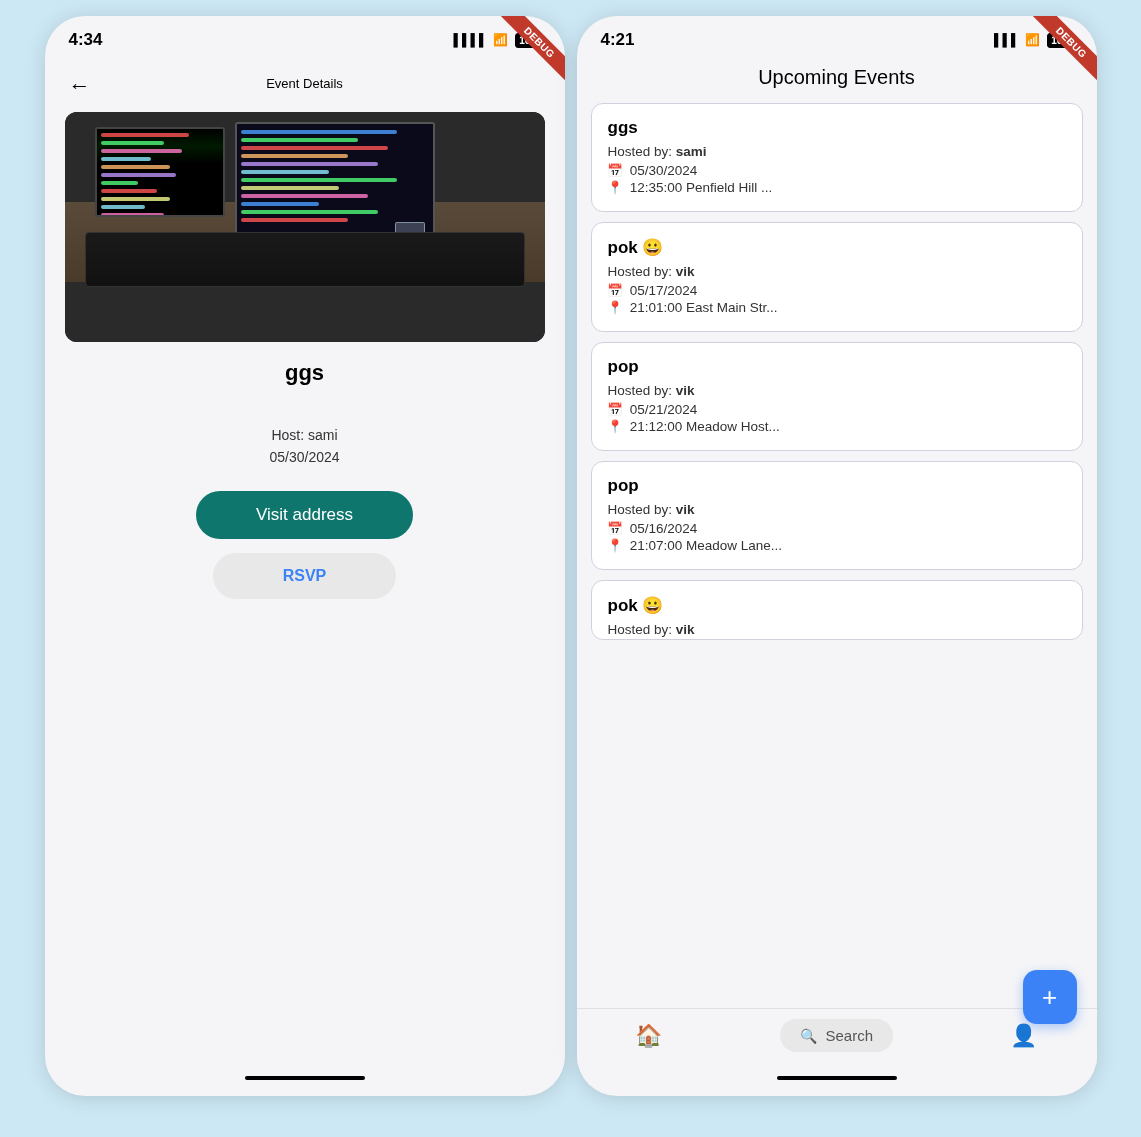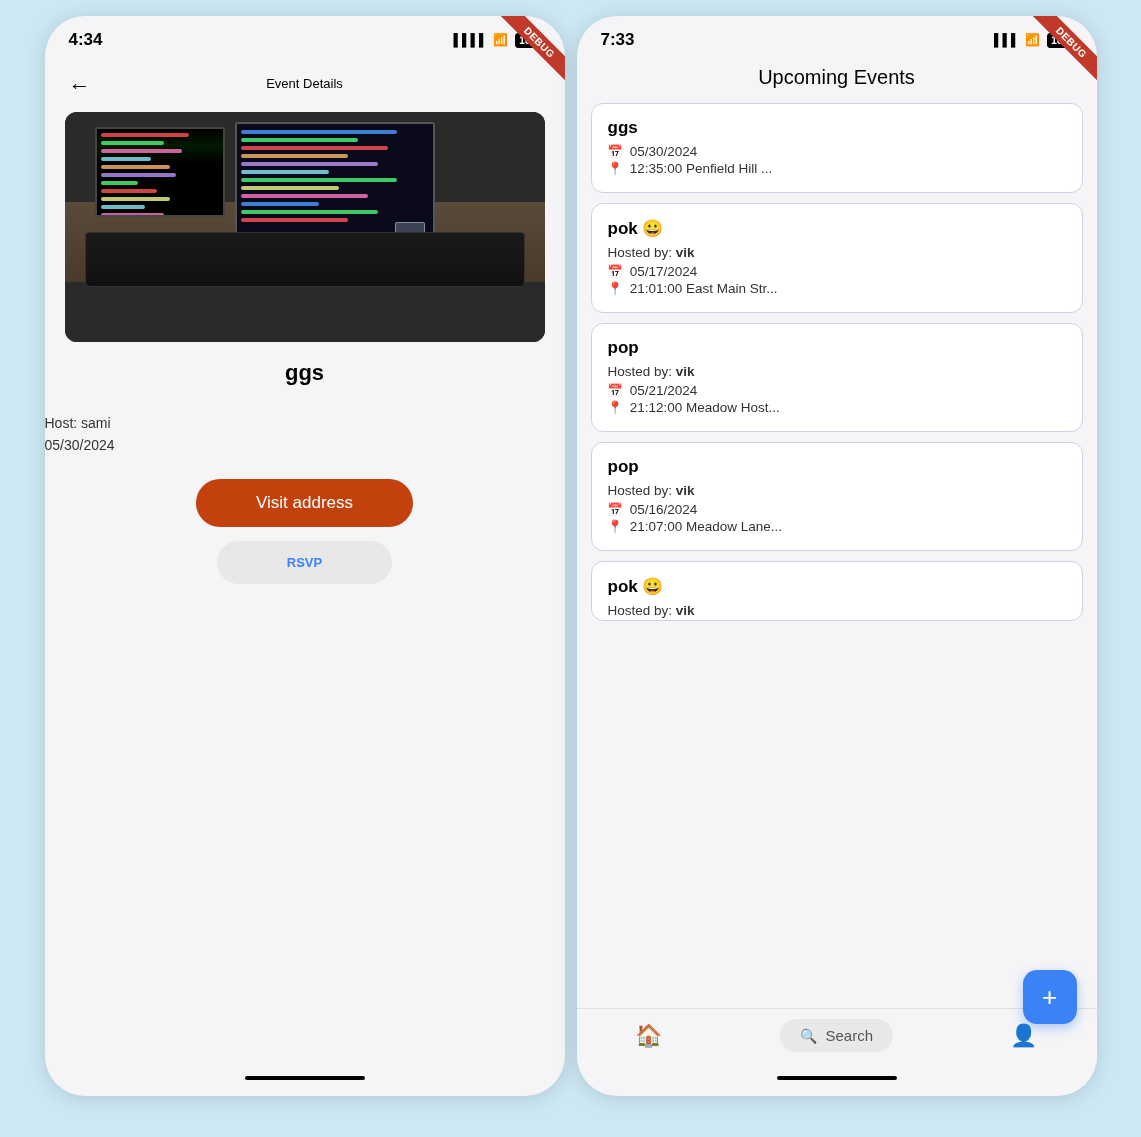--- a/index.html
+++ b/index.html
@@ -202,52 +202,52 @@
       font-weight: 700;
       margin: 18px 0 8px;
     }
     .event-address {
       text-align: center;
       font-size: 14px;
       color: #555;
       margin: 4px 20px;
     }
     .event-meta {
-      text-align: left;
-      margin-top: 18px;
+      text-align: center;
+      margin-top: 30px;
     }
     .event-meta p {
       font-size: 14px;
       color: #333;
       line-height: 1.6;
     }
     .action-buttons {
       display: flex;
       flex-direction: column;
       align-items: center;
       gap: 14px;
       margin-top: 22px;
     }
     .btn-visit {
-      background: #c2410c;
+      background: #0f766e;
       color: white;
       border: none;
       border-radius: 25px;
       padding: 14px 60px;
       font-size: 17px;
       font-weight: 500;
       cursor: pointer;
     }
     .btn-rsvp {
       background: #e8e8e8;
       color: #3b82f6;
       border: none;
       border-radius: 25px;
       padding: 14px 70px;
-      font-size: 13px;
+      font-size: 16px;
       font-weight: 600;
       cursor: pointer;
     }
     .home-indicator {
       width: 120px;
       height: 4px;
       background: #000;
       border-radius: 2px;
       margin: 12px auto 16px;
     }
@@ -432,37 +432,38 @@
         <div style="flex:1"></div>
         <div class="home-indicator"></div>
       </div>
     </div>
   </div>
 
   <div class="phone">
     <div class="debug-ribbon">DEBUG</div>
 
     <div class="status-bar">
-      <span class="time">7:33</span>
+      <span class="time">4:21</span>
       <div class="status-icons">
         <span>▌▌▌</span>
         <span>📶</span>
         <span class="battery-box">100</span>
       </div>
     </div>
 
     <div class="phone-content">
       <div class="upcoming-screen">
 
         <div class="upcoming-title">Upcoming Events</div>
 
         <div class="events-list">
 
           <div class="event-card">
             <div class="event-card-title">ggs</div>
+            <div class="event-card-host">Hosted by: <span>sami</span></div>
             <div class="event-card-row">
               <span class="icon-cal">📅</span>
               <span>05/30/2024</span>
             </div>
             <div class="event-card-row">
               <span class="icon-loc">📍</span>
               <span>12:35:00 Penfield Hill ...</span>
             </div>
           </div>
 

